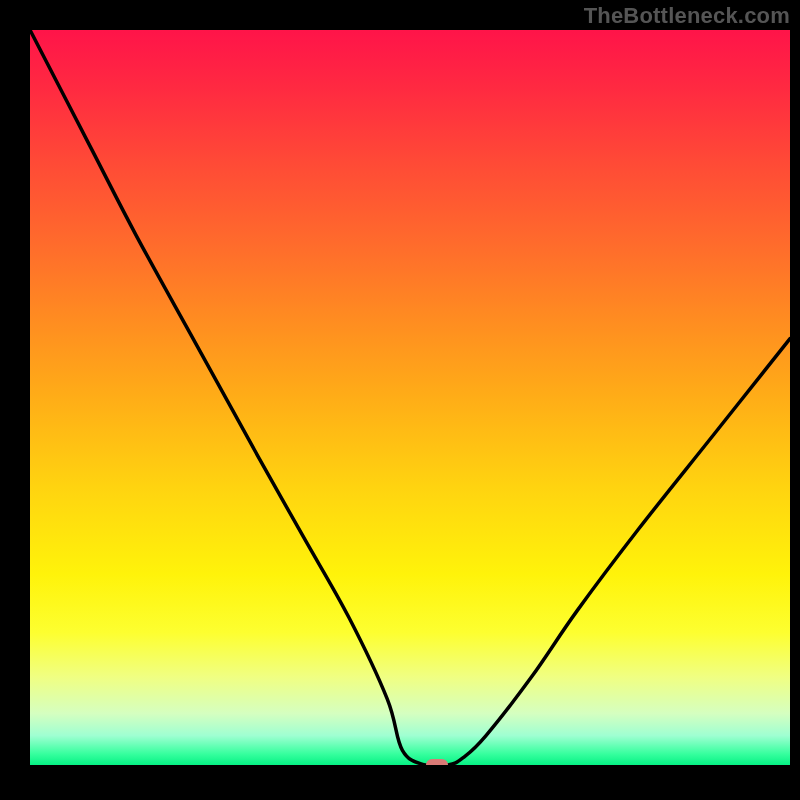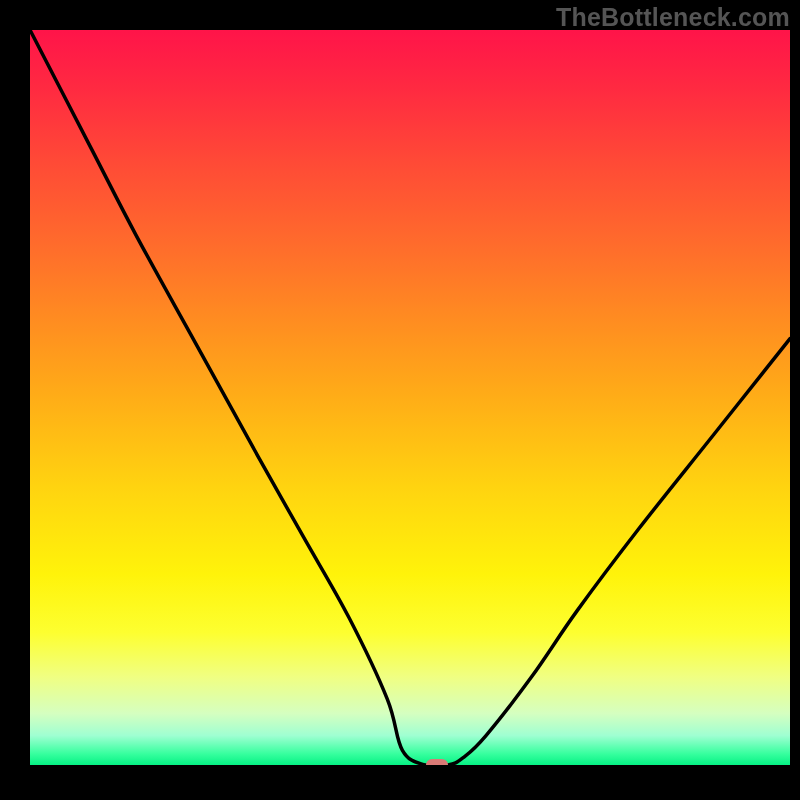--- a/index.html
+++ b/index.html
@@ -10,21 +10,21 @@
     background: #000;
     font-family: Arial, Helvetica, sans-serif;
     position: relative;
     overflow: hidden;
   }
   .watermark {
     position: absolute;
     top: 3px;
     right: 10px;
     color: #555;
-    font-size: 25px;
+    font-size: 22px;
     font-weight: 600;
     z-index: 10;
     letter-spacing: 0.2px;
   }
   .plot-area {
     position: absolute;
     left: 30px;
     top: 30px;
     width: 760px;
     height: 735px;

